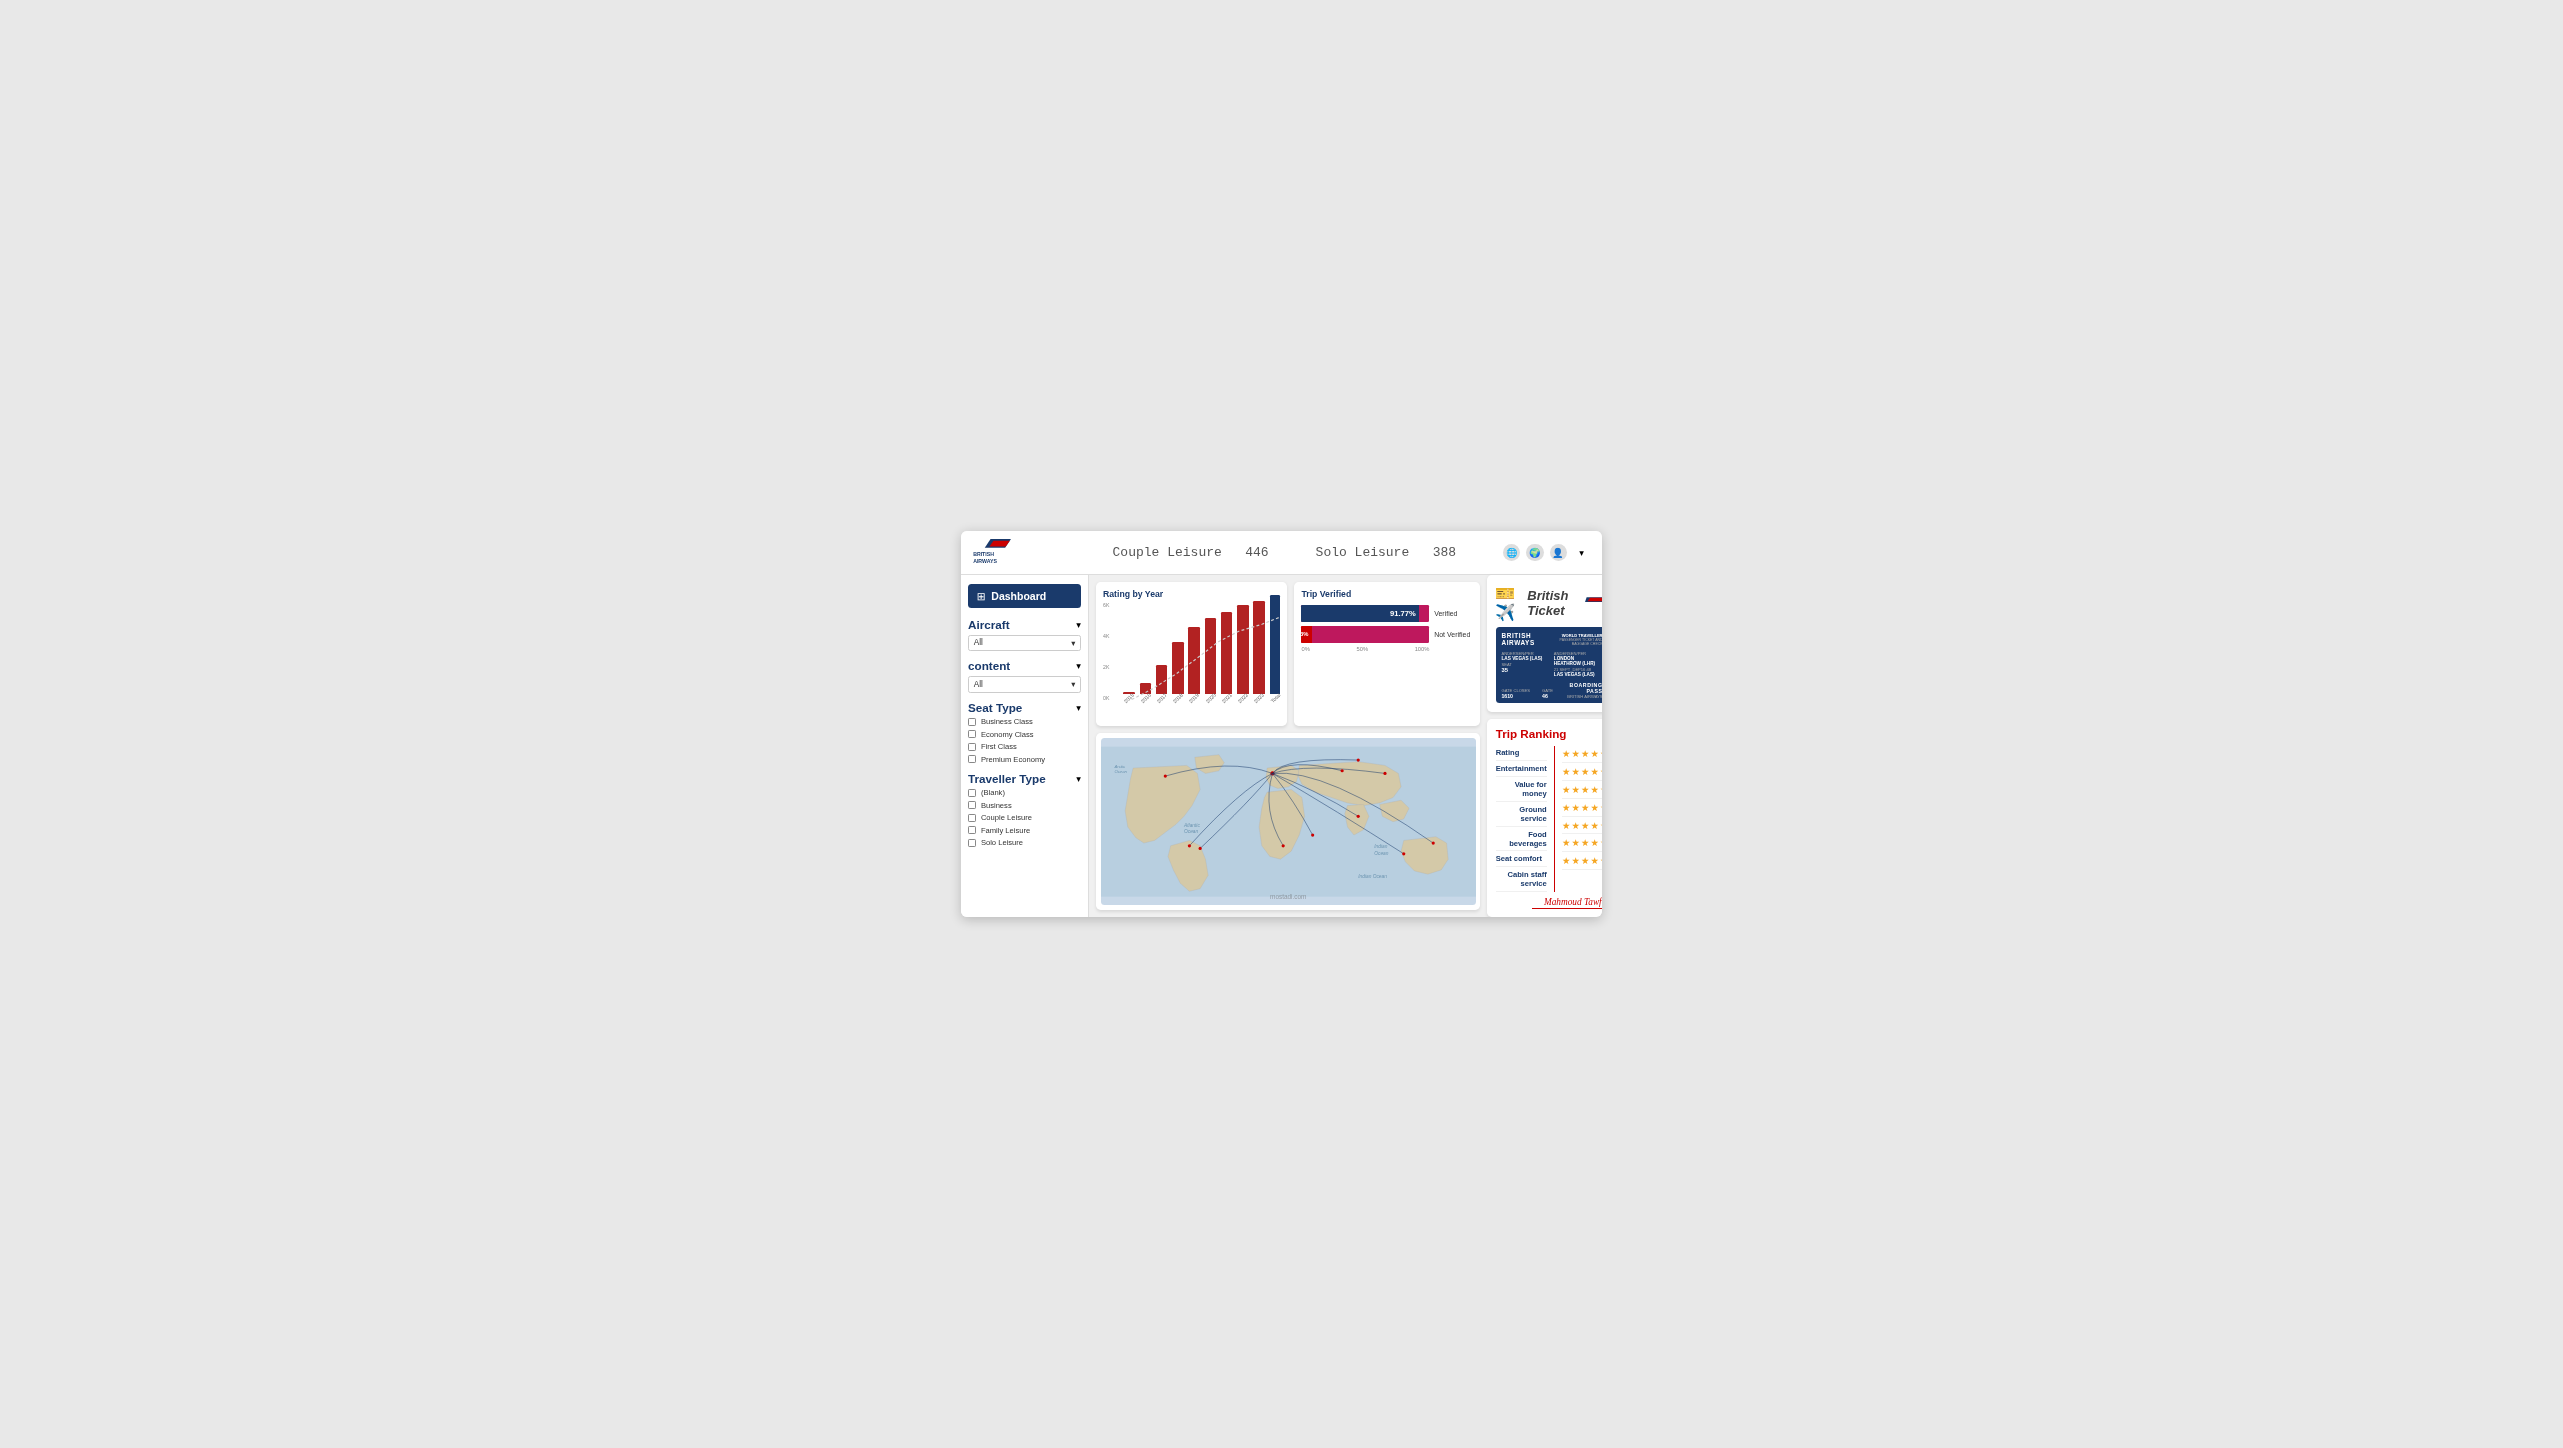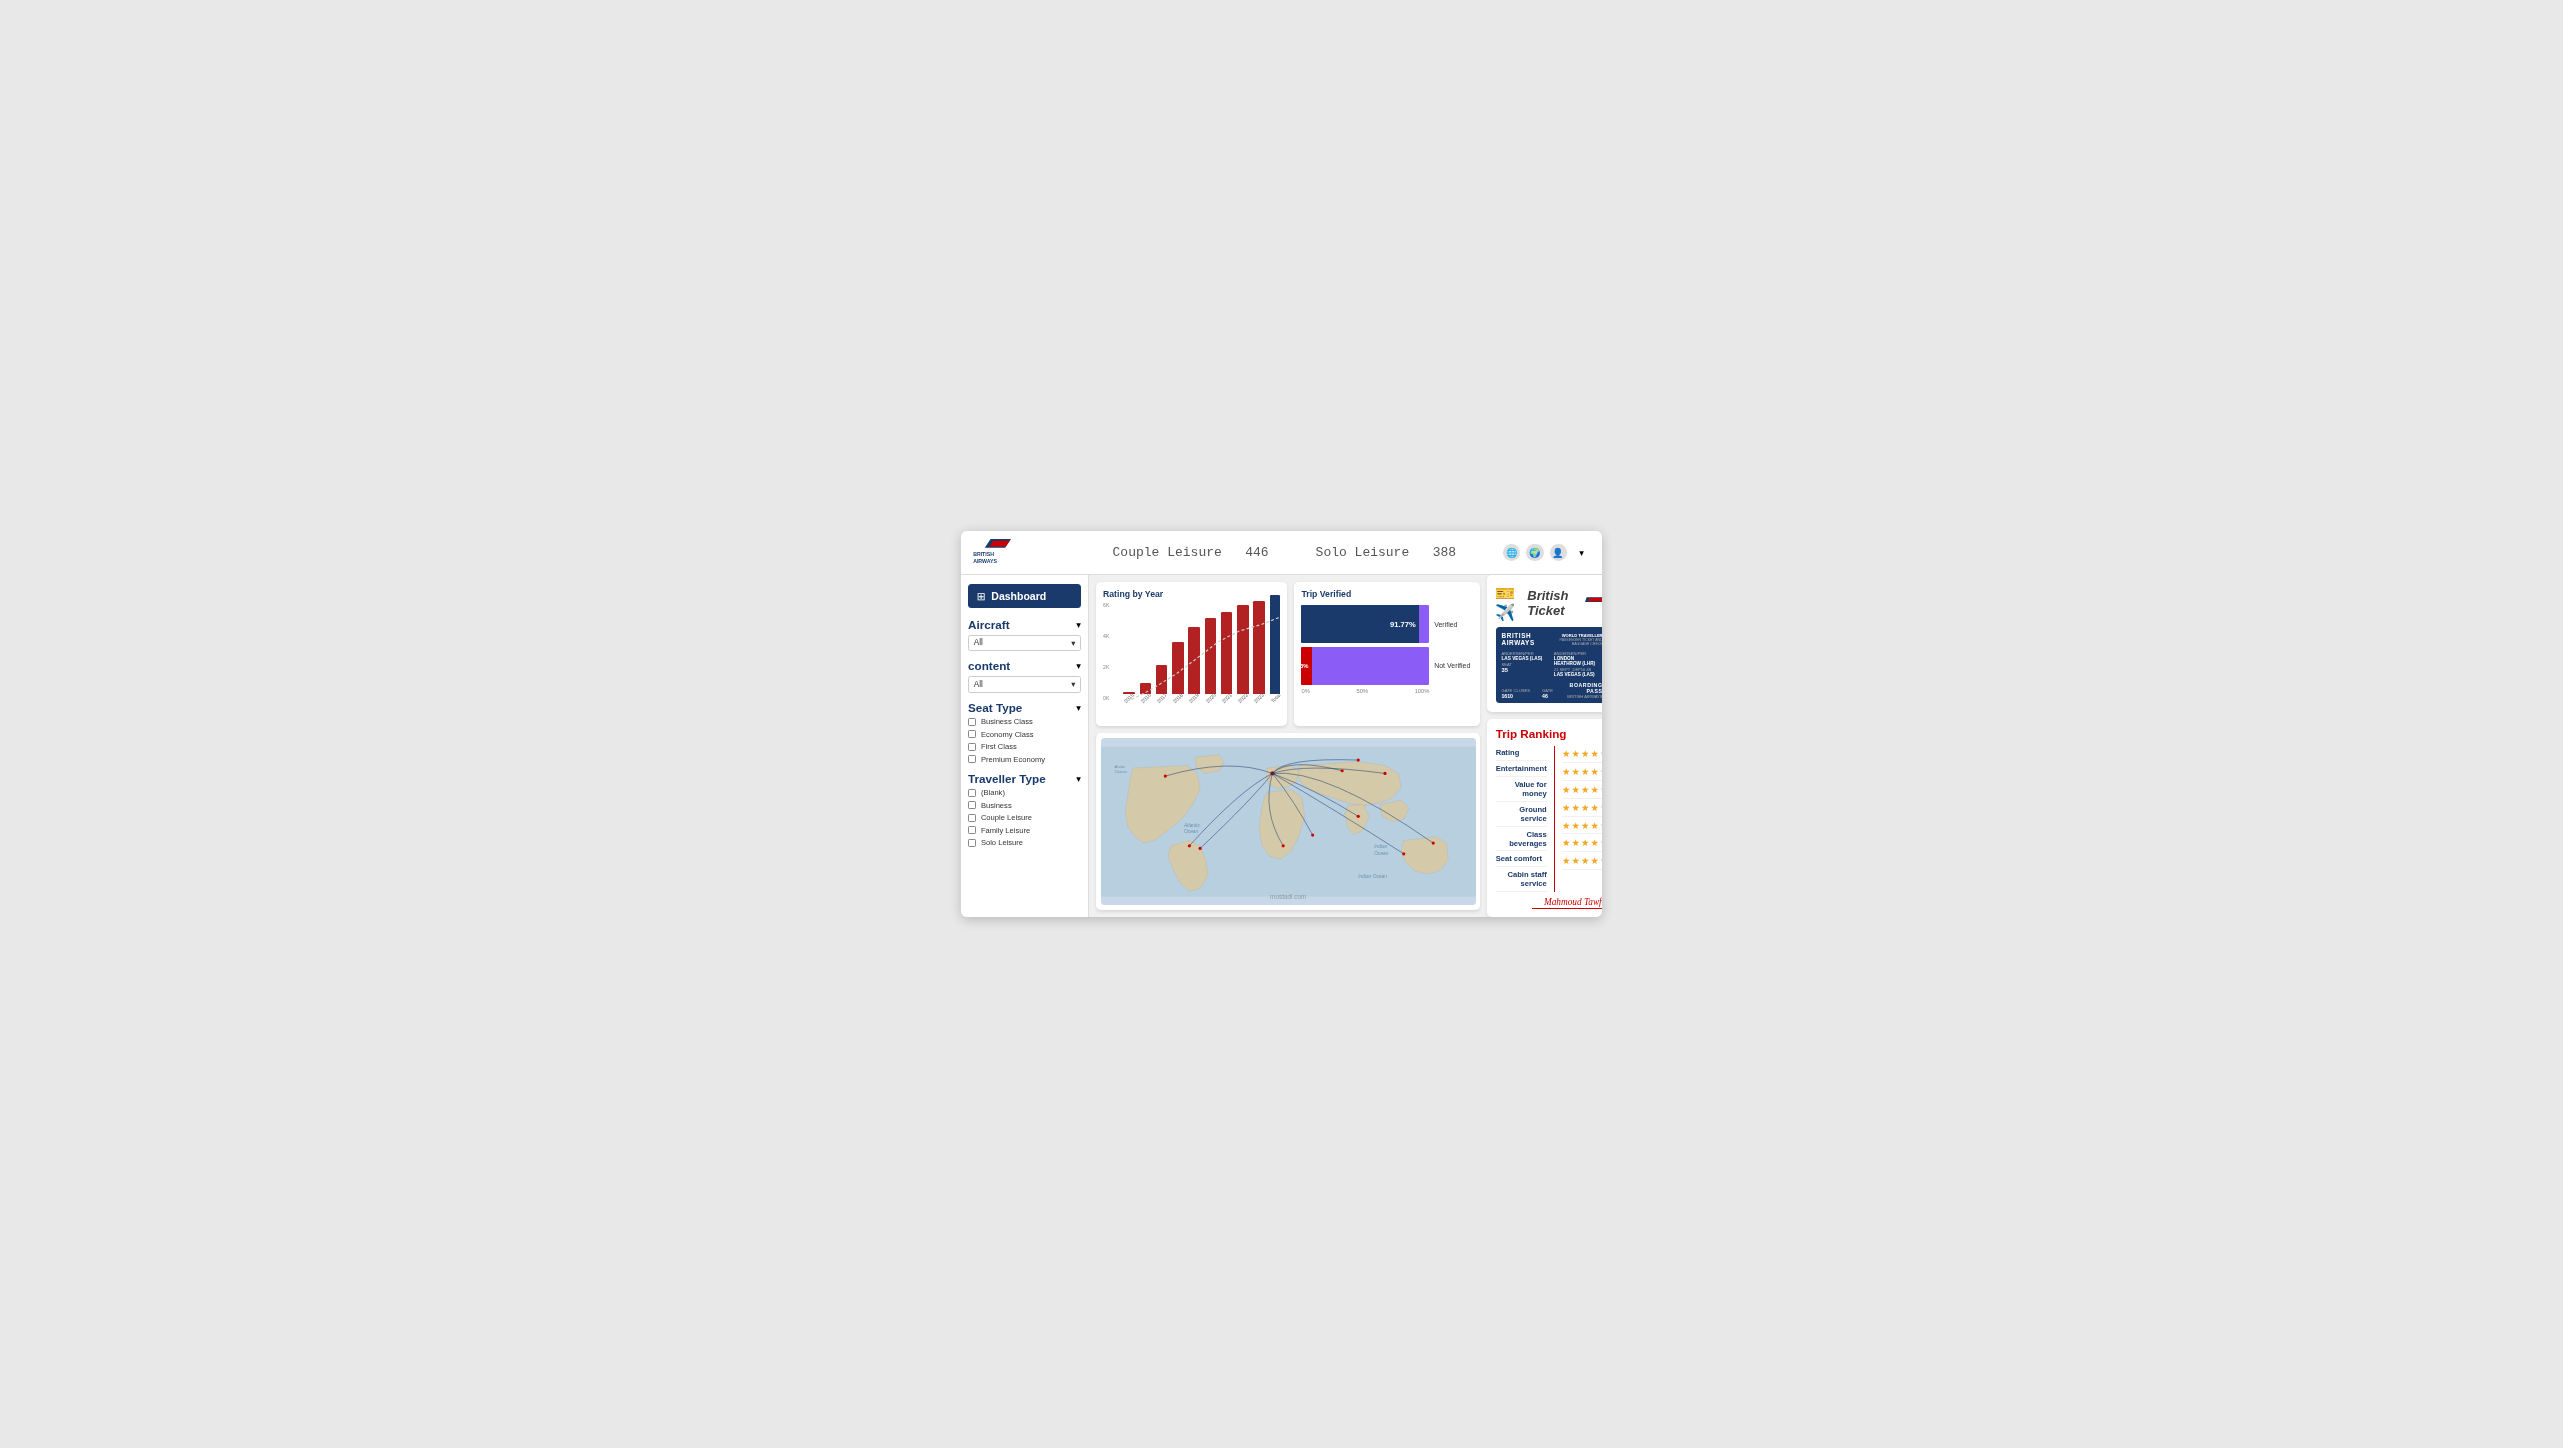--- a/index.html
+++ b/index.html
@@ -45,21 +45,21 @@
     .bar-group { display: flex; flex-direction: column; align-items: center; flex: 1; }
     .bar { width: 100%; border-radius: 1.2px 1.2px 0 0; }
     .bar-label { font-size: 5.2px; color: #666; margin-top: 1.7px; transform: rotate(-45deg); white-space: nowrap; }
     .chart-y-axis { position: absolute; left: 0; top: 0; height: 99px; display: flex; flex-direction: column; justify-content: space-between; }
     .y-label { font-size: 5.2px; color: #888; }
 
     
     .trip-verified { width: 186px; }
     .verified-bars { margin-top: 5.8px; }
     .verified-row { display: flex; align-items: center; gap: 4.7px; margin-bottom: 3.5px; }
-    .v-bar-container { width: 128px; height: 38px; background: #8b5cf6; border-radius: 1.2px; overflow: hidden; position: relative; }
+    .v-bar-container { width: 128px; height: 17px; background: #be185d; border-radius: 1.2px; overflow: hidden; position: relative; }
     .v-bar { height: 100%; display: flex; align-items: center; justify-content: flex-end; padding-right: 3.5px; }
     .v-bar-label { font-size: 7.6px; font-weight: bold; color: white; }
     .v-bar-name { font-size: 7px; color: #333; white-space: nowrap; }
     .v-axis { display: flex; justify-content: space-between; padding-left: 0; width: 128px; margin-top: 2.3px; }
     .v-axis-label { font-size: 5.8px; color: #888; }
 
     
     .map-card { flex: 1; min-height: 163px; position: relative; overflow: hidden; }
     .map-bg { width: 100%; height: 100%; background: #c8d8e8; border-radius: 3.5px; position: relative; overflow: hidden; }
 
@@ -427,21 +427,21 @@
               <div class="ranking-row">
                 <span class="ranking-label">Entertainment</span>
               </div>
               <div class="ranking-row">
                 <span class="ranking-label">Value for money</span>
               </div>
               <div class="ranking-row">
                 <span class="ranking-label">Ground service</span>
               </div>
               <div class="ranking-row">
-                <span class="ranking-label">Class beverages</span>
+                <span class="ranking-label">Food beverages</span>
               </div>
               <div class="ranking-row">
                 <span class="ranking-label">Seat comfort</span>
               </div>
               <div class="ranking-row">
                 <span class="ranking-label">Cabin staff service</span>
               </div>
             </div>
           <div style="width:1.2px;background:#cc0000;margin:0 7px;"></div>
           <div id="ranking-stars">

